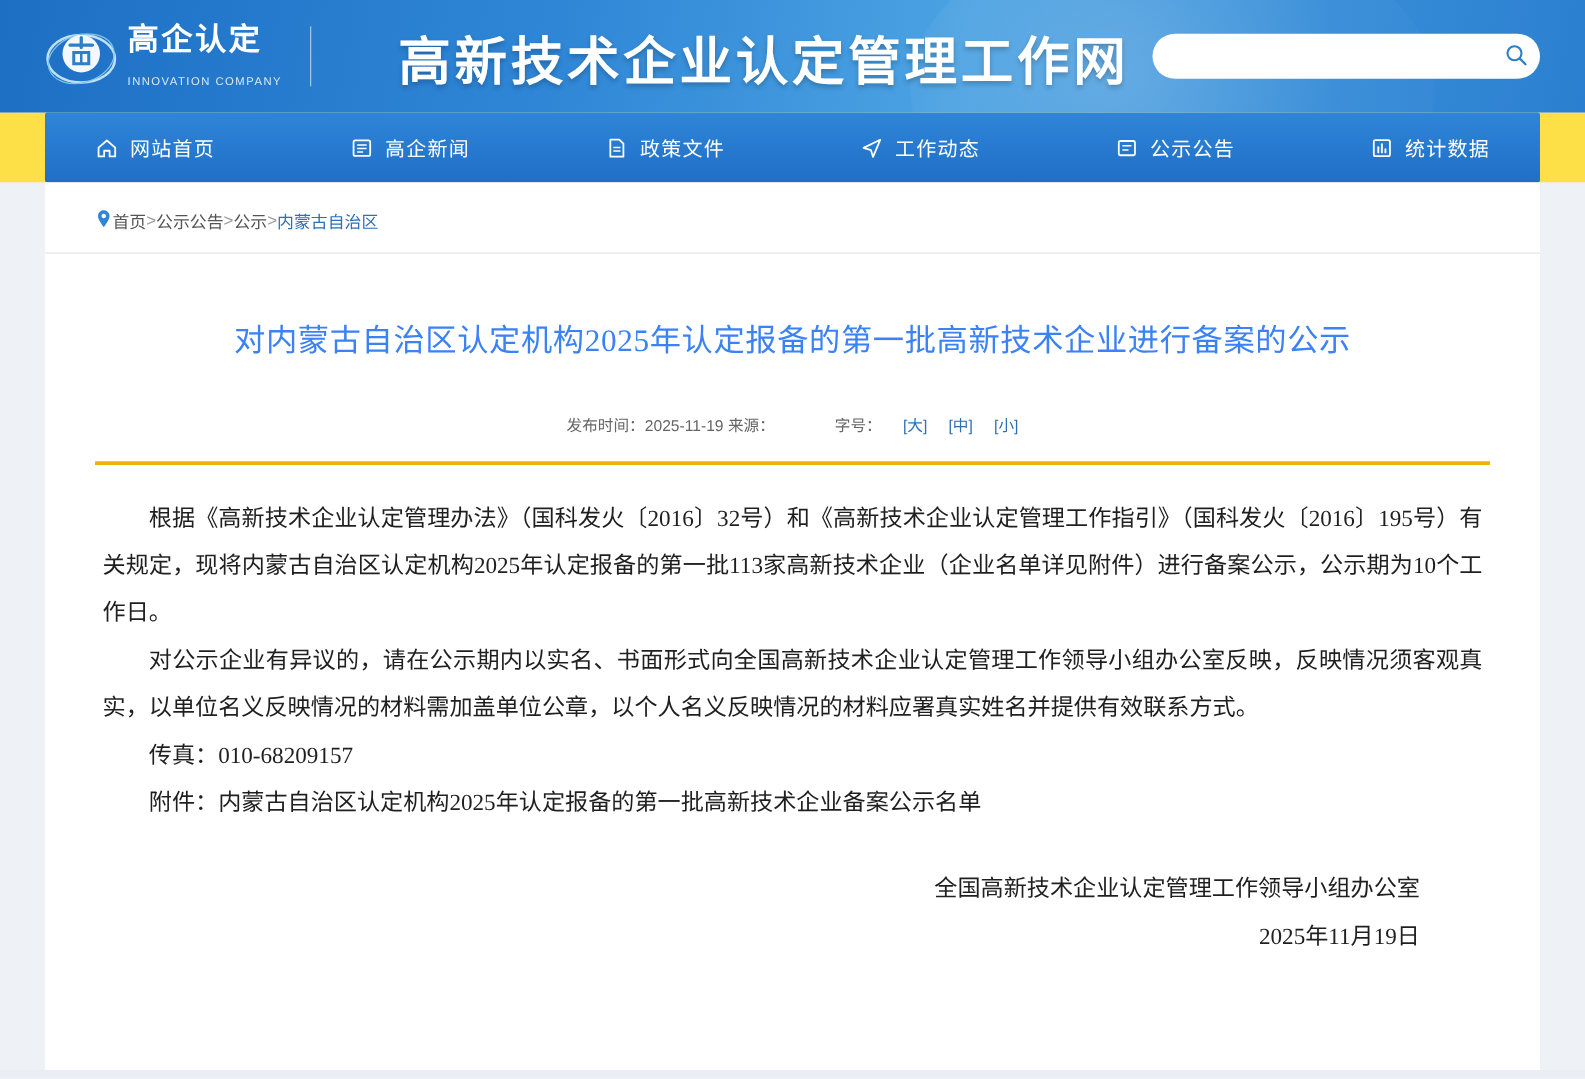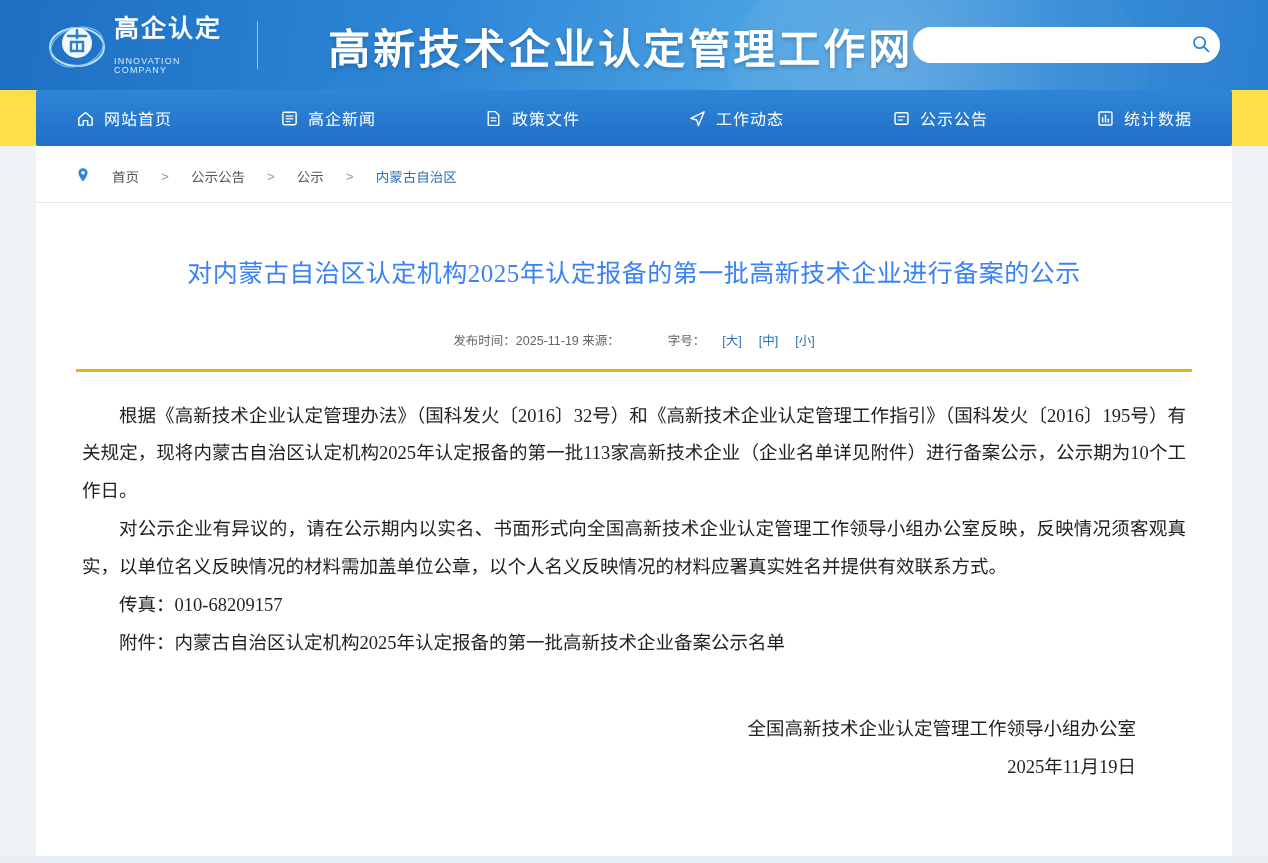--- a/index.html
+++ b/index.html
@@ -30,21 +30,21 @@
     height: 260px;
     border-radius: 50%;
     background: radial-gradient(circle at 40% 45%, rgba(255,255,255,0.18), rgba(255,255,255,0.02) 62%);
   }
   .header-inner {
     position: relative;
     z-index: 2;
     height: 90px;
     display: flex;
     align-items: center;
-    padding: 0 48px;
+    padding: 0 36px;
     box-sizing: border-box;
   }
   .logo-wrap {
     display: flex;
     align-items: center;
     gap: 8px;
   }
   .logo-mark {
     width: 58px;
     height: 58px;
@@ -150,21 +150,21 @@
     background: #eef2f7;
   }
   .card {
     background: #ffffff;
     min-height: 680px;
     padding: 0 0 30px 0;
   }
   .breadcrumb {
     display: flex;
     align-items: center;
-    gap: 22px;
+    gap: 0;
     font-size: 13.5px;
     color: #555;
     padding: 20px 40px 16px 40px;
     border-bottom: 1px solid #e6e6e6;
   }
   .breadcrumb a {
     color: #555;
     text-decoration: none;
     cursor: pointer;
   }
@@ -206,21 +206,21 @@
     color: #1f1f1f;
     text-align: justify;
   }
   .doc-body p { margin: 0; }
   .indent { text-indent: 2em; }
   .attachment {
     margin-top: 34px;
     text-indent: 2em;
   }
   .signature {
-    margin-top: 48px;
+    margin-top: 31px;
     text-align: right;
     padding-right: 96px;
     font-family: "Liberation Serif", serif;
     font-size: 18.5px;
     line-height: 2.05;
     color: #1f1f1f;
   }
 </style>
 </head>
 <body>

